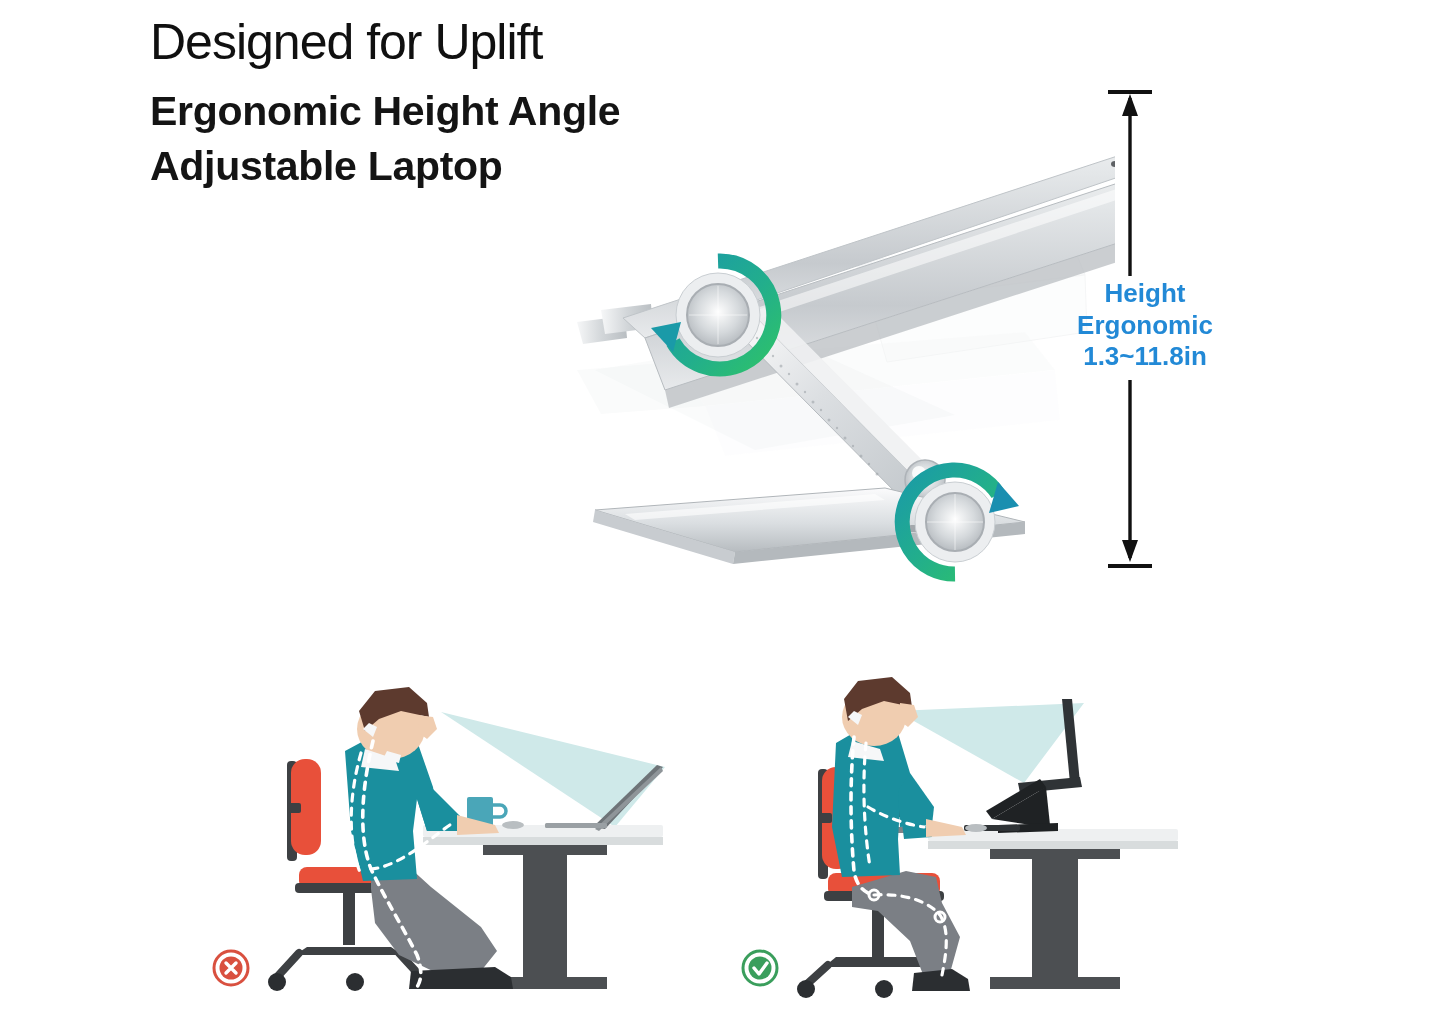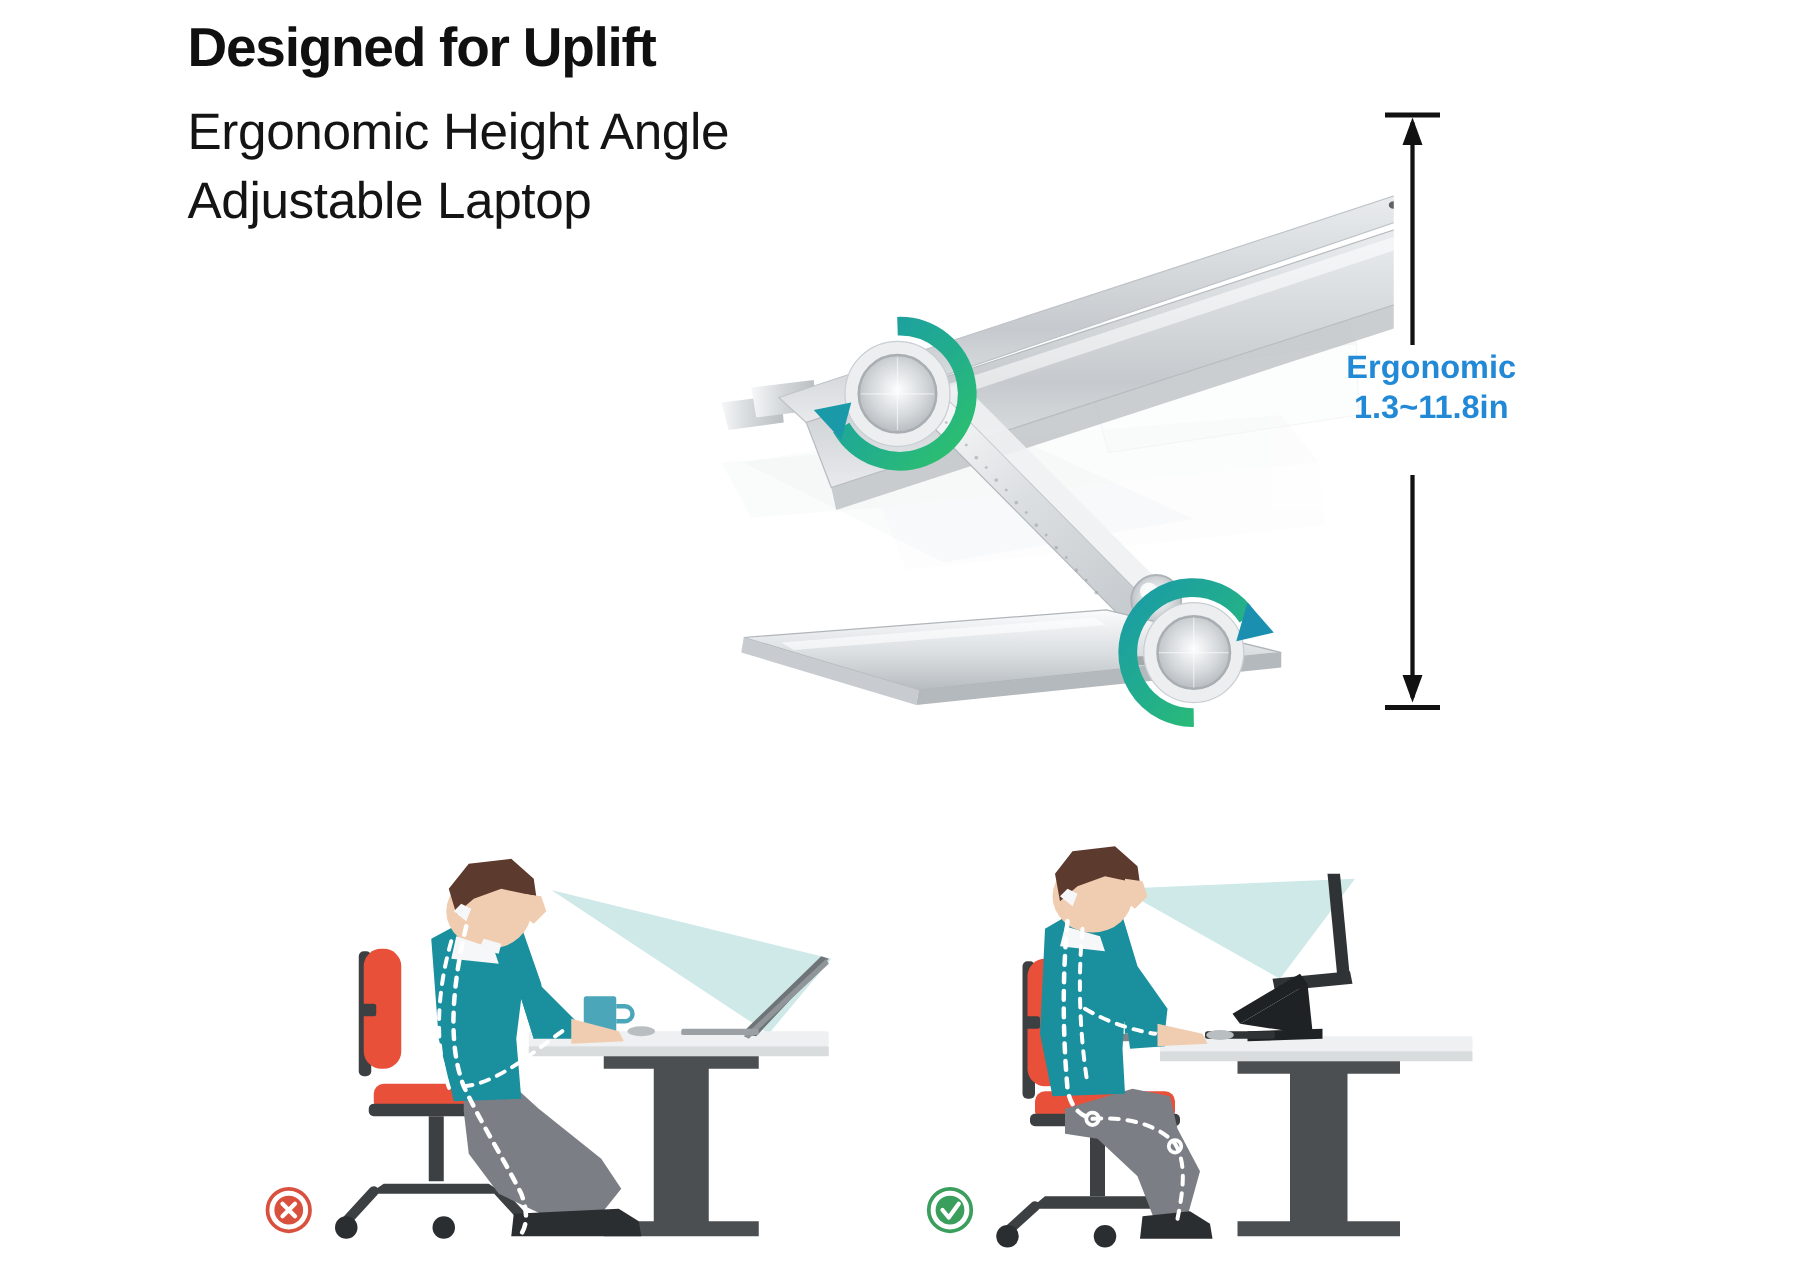--- a/index.html
+++ b/index.html
@@ -3,23 +3,23 @@
 <meta charset="utf-8">
 <style>
   html,body{margin:0;padding:0;background:#ffffff;}
   body{width:1452px;height:1026px;position:relative;overflow:hidden;
        font-family:"Liberation Sans","DejaVu Sans",sans-serif;}
 
   .stage{position:absolute;inset:0;background:#ffffff;}
 
   
   .headline{position:absolute;left:150px;top:16px;width:820px;}
-  .h-title{font-size:44px;font-weight:bold;color:#101010;line-height:1.04;
+  .h-title{font-size:50px;font-weight:normal;color:#101010;line-height:1.04;
            letter-spacing:-1px;white-space:nowrap;}
-  .h-sub{font-size:41px;font-weight:400;color:#141414;line-height:1.35;
+  .h-sub{font-size:41px;font-weight:700;color:#141414;line-height:1.35;
          margin-top:16px;letter-spacing:-0.3px;}
   .h-sub div{white-space:nowrap;}
 
   
   .product{position:absolute;left:555px;top:70px;width:560px;height:530px;}
   .product svg{display:block;width:100%;height:100%;}
 
   
   .dim{position:absolute;left:1098px;top:80px;width:64px;height:500px;}
   .dim svg{display:block;width:100%;height:100%;}
@@ -180,20 +180,21 @@
       <line x1="10" y1="12" x2="54" y2="12" stroke="#111111" stroke-width="4"></line>
       <line x1="32" y1="18" x2="32" y2="196" stroke="#111111" stroke-width="3.4"></line>
       <path d="M32 14 L24 36 L40 36 Z" fill="#111111"></path>
       <line x1="32" y1="300" x2="32" y2="478" stroke="#111111" stroke-width="3.4"></line>
       <path d="M32 482 L24 460 L40 460 Z" fill="#111111"></path>
       <line x1="10" y1="486" x2="54" y2="486" stroke="#111111" stroke-width="4"></line>
     </svg>
   </div>
 
   <div class="dimlabel">
+    <span>Height</span>
     <span>Ergonomic</span>
     <span>1.3~11.8in</span>
   </div>
 
   <div class="panels">
 
     <div class="panel panel-bad">
       <svg viewBox="0 0 560 371" xmlns="http://www.w3.org/2000/svg">
 
         <path d="M246 57 L470 112 L420 172 Z" fill="#cfe9e9"></path>

